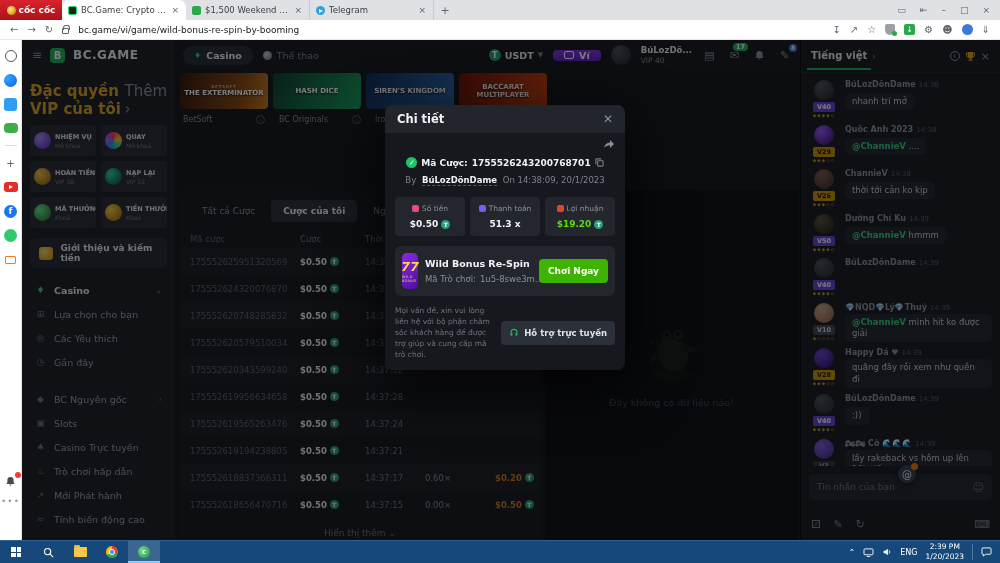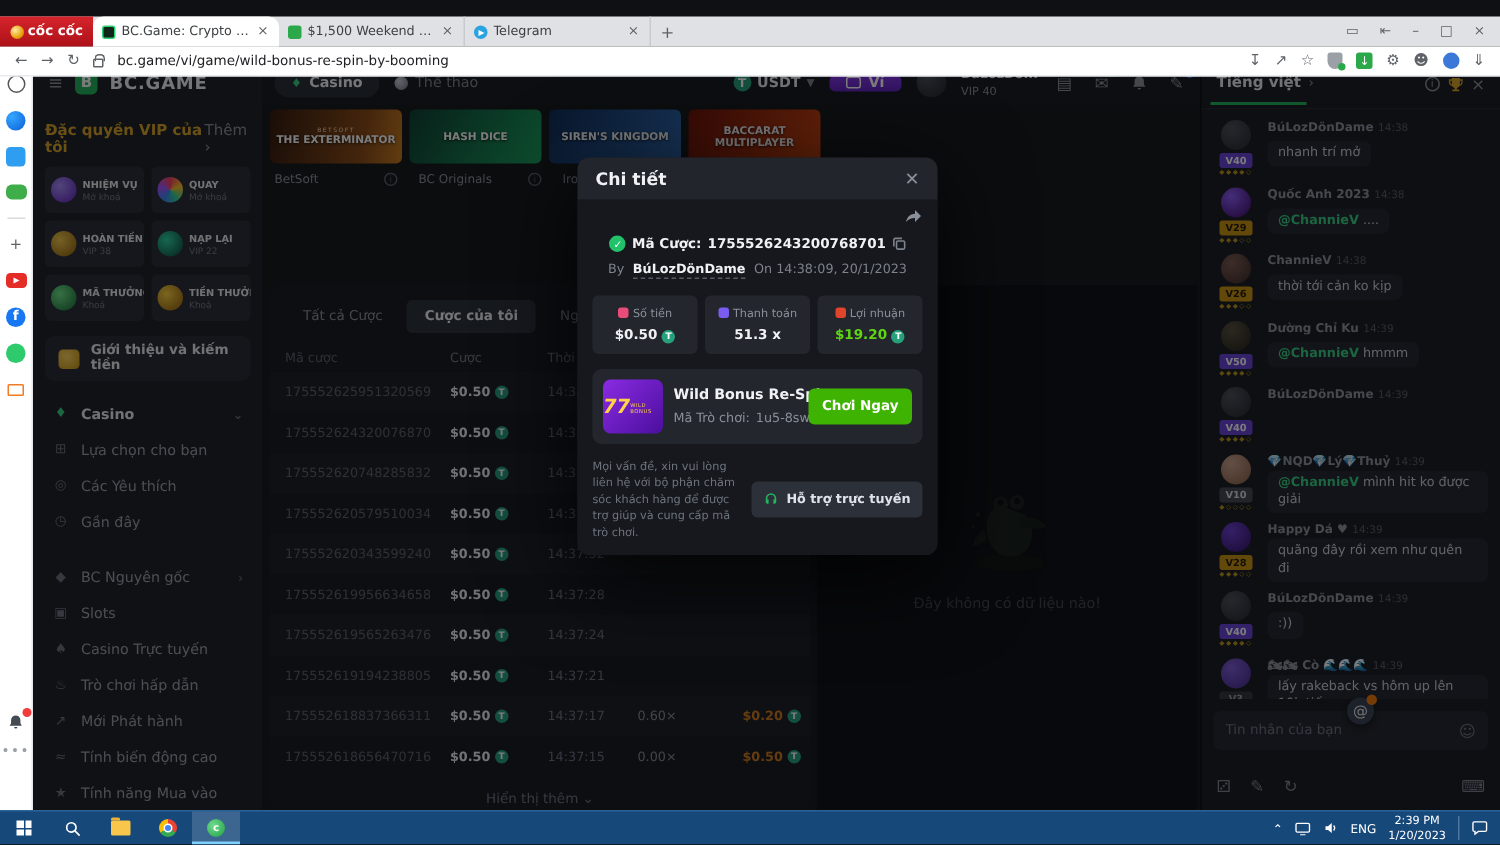--- a/index.html
+++ b/index.html
@@ -1,20 +1,20 @@
 <!DOCTYPE html>
 <html><head>
 <meta charset="utf-8">
 <style>
 *{margin:0;padding:0;box-sizing:border-box}
 html,body{width:1000px;height:563px;overflow:hidden}
 body{position:relative;font-family:"DejaVu Sans","Liberation Sans",sans-serif;background:#0e1013}
 
 
-.chrome{position:absolute;top:11px;left:0;width:1000px;height:40px;z-index:80}
+.chrome{position:absolute;top:0;left:0;width:1000px;height:40px;z-index:80}
 .tabstrip{height:20px;background:#dfe1e5;display:flex;align-items:stretch}
 .brand{width:62px;background:linear-gradient(#d6242c,#ad1119);color:#fff;font-size:9px;font-weight:bold;display:flex;align-items:center;justify-content:center;gap:3px}
 .brand-dot{width:9px;height:9px;border-radius:50%;background:radial-gradient(circle at 35% 35%,#ffe9a8,#e8a20c 60%,#b06c00)}
 .tab{width:124px;font-size:8.5px;color:#3c4043;display:flex;align-items:center;padding:0 6px;gap:4px;border-right:1px solid #c7cace;position:relative}
 .tab.active{background:#fff;border-top-left-radius:7px;border-top-right-radius:7px;border-right:none}
 .tab-title{white-space:nowrap;overflow:hidden;text-overflow:ellipsis;flex:1}
 .tab-x{color:#5f6368;font-size:9px;padding:0 1px}
 .fav{width:9px;height:9px;border-radius:2px;flex:none}
 .fav-bc{background:#11251a;border:1px solid #2bd46f}
 .fav-g{background:#2ba84a}
@@ -53,21 +53,21 @@
 .app{position:absolute;top:40px;left:22px;width:978px;height:500px;background:#111318;overflow:hidden}
 .dim{position:absolute;inset:0;background:rgba(3,4,6,.52);z-index:30}
 
 
 .sbar{position:absolute;left:0;top:0;width:153px;height:500px;background:#1d2127}
 .side-top{height:30px;display:flex;align-items:center;gap:8px;padding:0 10px}
 .burger{color:#8a9099;font-size:12px}
 .logo-b{width:15px;height:15px;border-radius:4px;background:#23b55b;color:#fff;font-weight:bold;font-size:10px;display:flex;align-items:center;justify-content:center}
 .logo-t{color:#eef1f4;font-weight:bold;font-size:12px;letter-spacing:.5px}
 .vip{margin:12px 8px 0}
-.vip-head{display:flex;justify-content:space-between;font-size:10px}
+.vip-head{display:flex;justify-content:space-between;font-size:15px}
 .vip-title{color:#d9a425;font-weight:bold}
 .vip-more{color:#8a9099}
 .vip-grid{display:grid;grid-template-columns:1fr 1fr;gap:5px;margin-top:7px}
 .vtile{height:31px;background:#282d35;border-radius:4px;display:flex;align-items:center;gap:4px;padding:0 4px;overflow:hidden}
 .vic{width:17px;height:17px;border-radius:50%;flex:none}
 .vt0{background:radial-gradient(circle at 35% 35%,#a78bfa,#5b21b6)}
 .vt1{background:conic-gradient(#f43f5e,#fbbf24,#34d399,#3b82f6,#a855f7,#f43f5e)}
 .vt2{background:radial-gradient(circle at 35% 35%,#f3c64a,#8a5c08)}
 .vt3{background:radial-gradient(circle at 35% 35%,#2dd4a0,#0b3f35)}
 .vt4{background:radial-gradient(circle at 35% 35%,#6ee787,#156a34)}
@@ -187,21 +187,21 @@
 .byline{text-align:center;font-size:8.5px;color:#7c838d;margin-top:7px}
 .byname{color:#f0f2f5;font-weight:bold;border-bottom:1px dashed #555b64;margin:0 3px}
 .mstats{display:flex;gap:5px;margin-top:12px}
 .stat{flex:1;background:#23272d;border-radius:4px;padding:7px 2px;text-align:center}
 .slab{font-size:7.5px;color:#8a9099;display:flex;justify-content:center;align-items:center;gap:3px}
 .sic{width:7px;height:7px;border-radius:2px;flex:none}
 .si0{background:#e84d7a}.si1{background:#7b5cf0}.si2{background:#e0452c}
 .sval{margin-top:6px;font-size:9px;font-weight:bold;color:#f0f2f5;display:flex;align-items:center;justify-content:center;gap:3px}
 .sval.grn{color:#5fd813}
 .gcard{margin-top:10px;background:#23272d;border-radius:6px;padding:7px;display:flex;align-items:center;gap:7px}
-.gtile{width:40px;height:36px;border-radius:5px;background:linear-gradient(135deg,#8a2be2,#4b0f9e);display:flex;align-items:center;justify-content:center;flex:none}
+.gtile{width:16px;height:36px;border-radius:5px;background:linear-gradient(135deg,#8a2be2,#4b0f9e);display:flex;flex-direction:column;align-items:center;justify-content:center;flex:none}
 .g77{color:#ffd24a;font-weight:900;font-size:13px;font-style:italic;line-height:1}
 .gsub{font-size:3.5px;color:#ffd24a;letter-spacing:.4px;margin-top:2px}
 .ginfo{flex:1;min-width:0}
 .gname{font-size:9.5px;font-weight:bold;color:#f0f2f5;white-space:nowrap}
 .gcode{font-size:8.5px;color:#8a9099;margin-top:5px;display:flex;align-items:center;gap:4px;white-space:nowrap}
 .playbtn{background:#3fb302;color:#fff;font-size:9px;font-weight:bold;padding:7px 9px;border-radius:4px;flex:none}
 .mfoot{margin-top:10px;display:flex;gap:8px;align-items:center}
 .note{flex:1;font-size:7.5px;color:#6d747e;line-height:1.45}
 .supbtn{background:#2b3039;border-radius:4px;padding:7px 8px;display:flex;align-items:center;gap:5px;font-size:8.5px;font-weight:bold;color:#dfe3e8;white-space:nowrap;flex:none}
 

